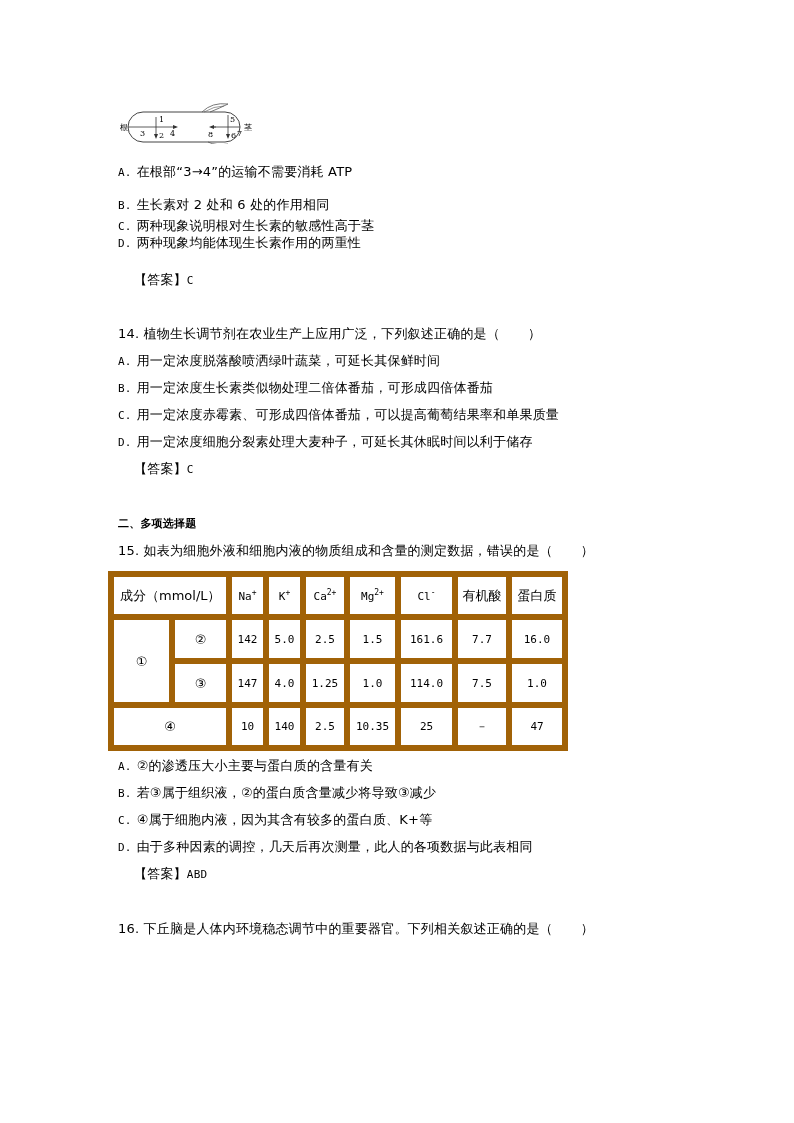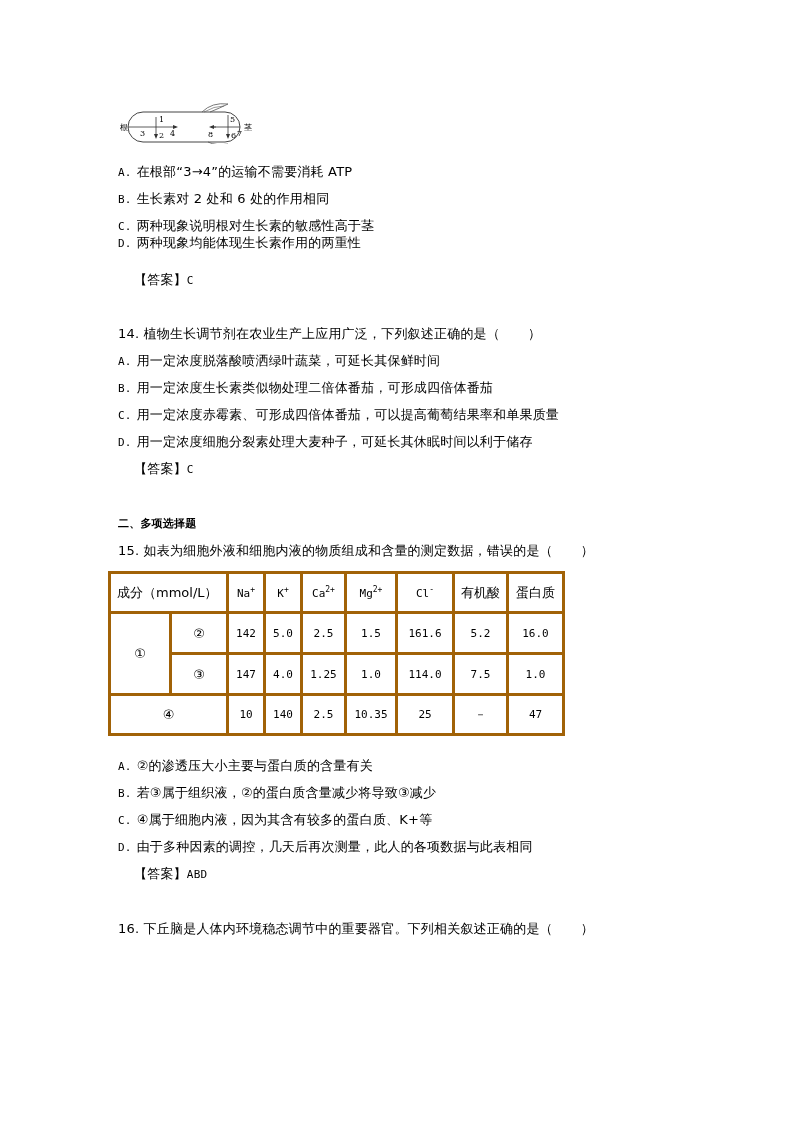--- a/index.html
+++ b/index.html
@@ -19,21 +19,21 @@
 
   
   .diagram { position: absolute; left: 116px; top: 100px; width: 140px; height: 44px; }
 
   
   table.data {
     position: absolute; left: 108px; top: 571px;
     border-collapse: collapse; font-size: 12px;
   }
   table.data td {
-    border: 3px solid #a16207; text-align: center; vertical-align: middle;
+    border: 6px solid #a16207; text-align: center; vertical-align: middle;
     font-family: "DejaVu Sans Mono", monospace; font-size: 11px; padding: 0;
   }
   table.data td.cjk { font-family: "DejaVu Sans", sans-serif; font-size: 13px; }
   table.data tr.h td { height: 37px; }
   table.data tr.r td { height: 38px; }
   table.data tr.r4 td { height: 37px; }
   sup { font-size: 8px; vertical-align: 5px; }
 </style>
 </head>
 <body>
@@ -67,21 +67,21 @@
     <text x="127" y="36" font-size="8" font-family="DejaVu Serif, serif" fill="#000"></text>
     <text x="120" y="36" font-size="0"></text>
     <text x="92" y="37" font-size="8" font-family="DejaVu Serif, serif">8</text>
     <text x="121" y="36" font-size="8" font-family="DejaVu Serif, serif" dx="0">7</text>
   </svg>
 </div>
 
 <div class="line" style="top:164px">
   <span class="opt-letter">A.</span><span>在根部“3→4”的运输不需要消耗 ATP</span>
 </div>
-<div class="line" style="top:191px">
+<div class="line" style="top:197px">
   <span class="opt-letter">B.</span><span>生长素对 2 处和 6 处的作用相同</span>
 </div>
 <div class="line" style="top:218px">
   <span class="opt-letter">C.</span><span>两种现象说明根对生长素的敏感性高于茎</span>
 </div>
 <div class="line" style="top:235px">
   <span class="opt-letter">D.</span><span>两种现象均能体现生长素作用的两重性</span>
 </div>
 <div class="line answer" style="top:272px">
   <span>【答案】</span><span class="mono">C</span>
@@ -136,21 +136,21 @@
     <td class="cjk">蛋白质</td>
   </tr>
   <tr class="r">
     <td rowspan="2" class="cjk">①</td>
     <td class="cjk">②</td>
     <td>142</td>
     <td>5.0</td>
     <td>2.5</td>
     <td>1.5</td>
     <td>161.6</td>
-    <td>5.2</td>
+    <td>7.7</td>
     <td>16.0</td>
   </tr>
   <tr class="r">
     <td class="cjk">③</td>
     <td>147</td>
     <td>4.0</td>
     <td>1.25</td>
     <td>1.0</td>
     <td>114.0</td>
     <td>7.5</td>

